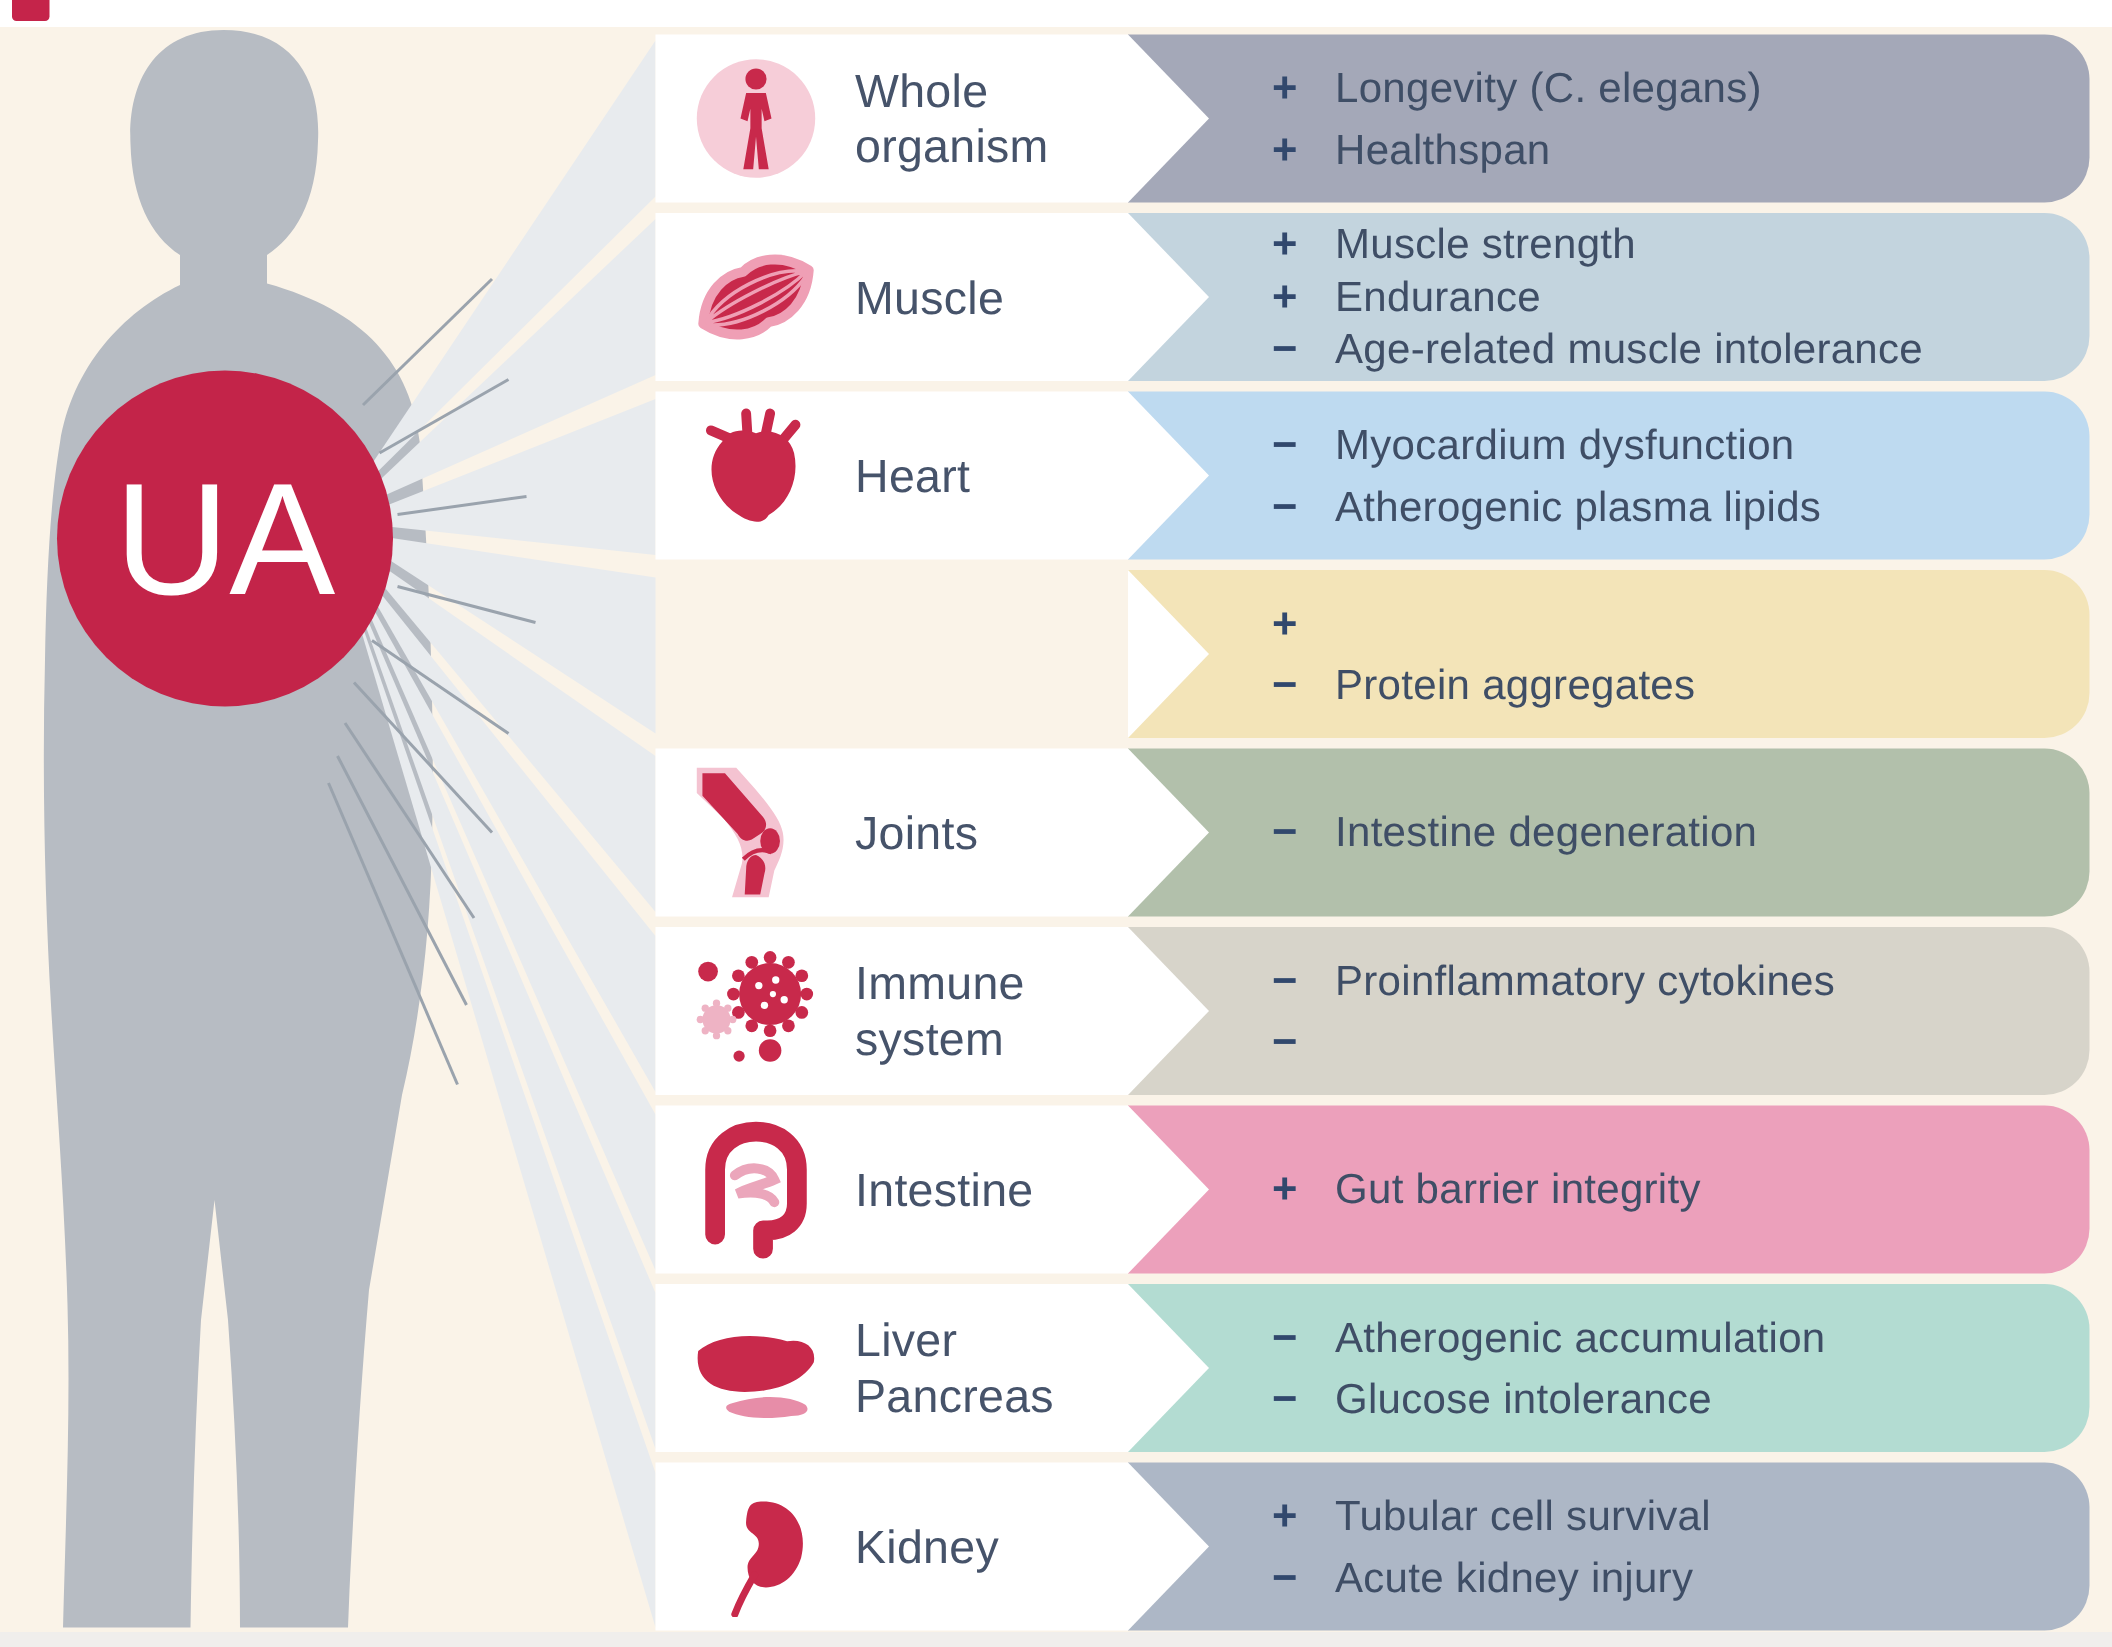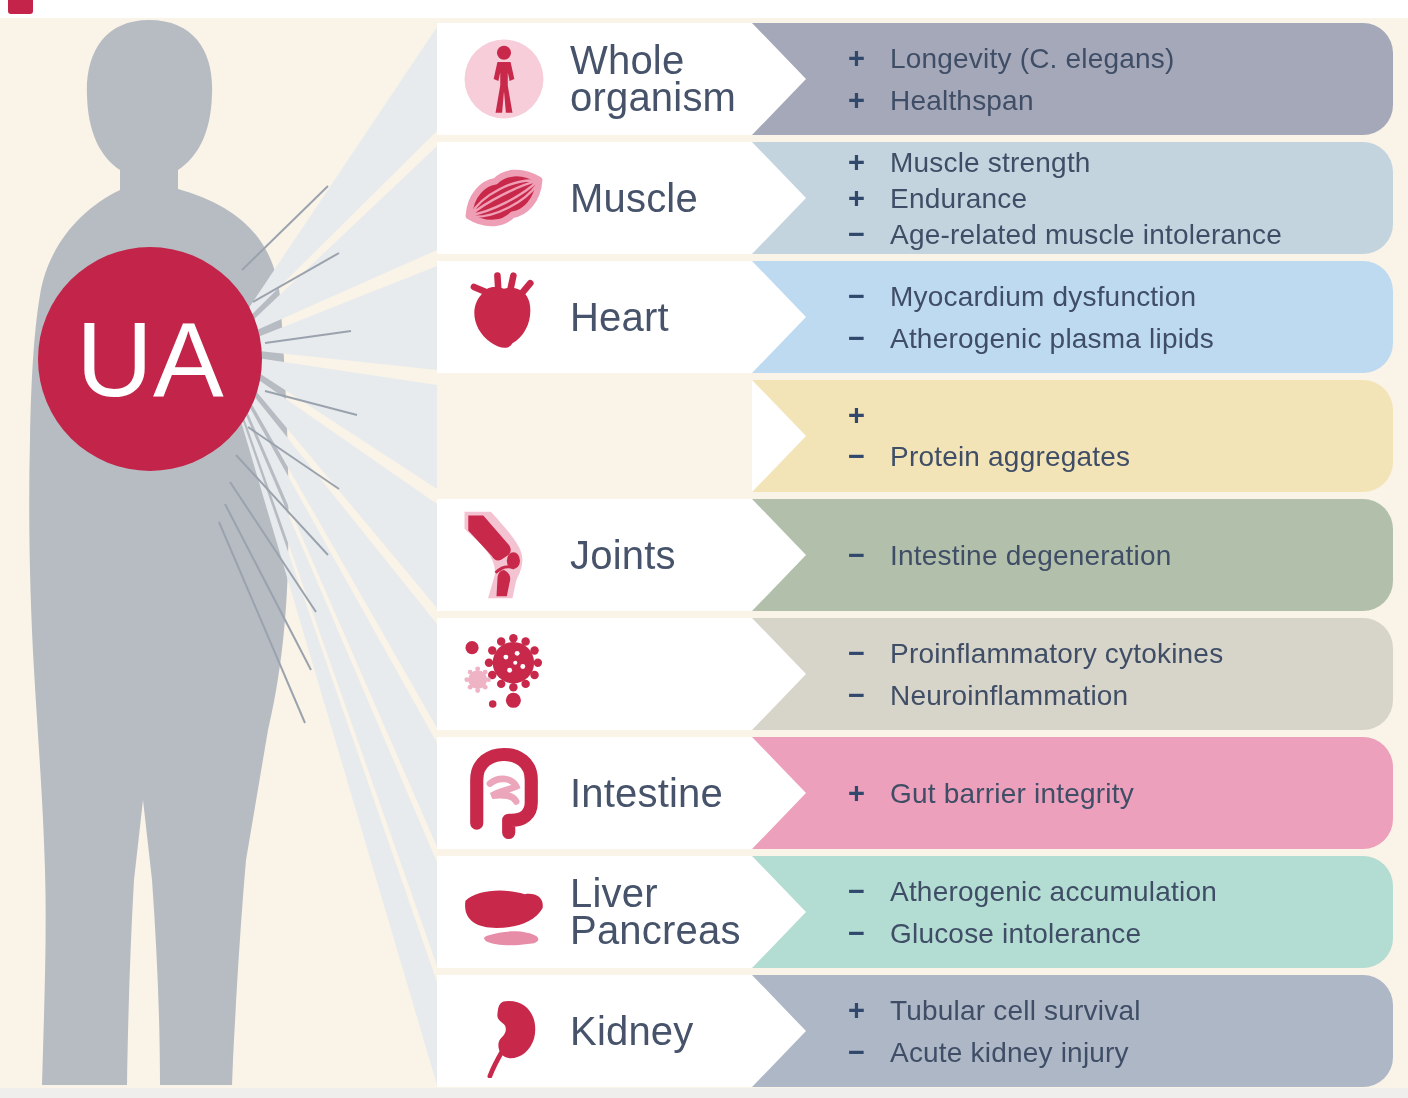--- a/index.html
+++ b/index.html
@@ -15,21 +15,21 @@
 
   #rows{position:absolute;left:437px;top:23px;width:956px}
   .row{position:relative;height:112px;margin-bottom:7px}
   .label-box{
     position:absolute;left:0;top:0;width:315px;height:100%;
     background:#ffffff;display:flex;align-items:center;z-index:1;
   }
   .icon-wrap{width:133px;flex:0 0 133px;display:flex;justify-content:center;align-items:center}
   .icon{width:94px;height:94px}
   .organ-label{
-    font-size:40px;line-height:37px;color:#46536a;white-space:pre-line;letter-spacing:.2px;
+    font-size:31px;line-height:37px;color:#46536a;white-space:pre-line;letter-spacing:.2px;
   }
   .banner{
     position:absolute;left:315px;right:0;top:0;bottom:0;
     border-radius:0 30px 30px 0;
   }
   .notch{
     position:absolute;left:315px;top:0;width:54px;height:100%;
     background:#ffffff;z-index:2;
     clip-path:polygon(0 0,100% 50%,0 100%);
   }
@@ -293,31 +293,32 @@
 
   <div class="row">
     <div class="banner" style="background: rgb(215, 212, 202);">
       <ul class="effects">
           <li>
             <span class="sign">−</span>
             <span class="etext">Proinflammatory cytokines</span>
           </li>
           <li>
             <span class="sign">−</span>
-            <span class="etext">Neuroinflammation</span>
           </li>
         </ul>
     </div>
     <div class="notch"></div>
     <div class="label-box">
       <span class="icon-wrap">
         <svg class="icon">
             <use href="#sym-immune-system"></use>
           </svg>
       </span>
+      <span class="organ-label">Immune
+system</span>
     </div>
   </div>
 
   <div class="row">
     <div class="banner" style="background: rgb(236, 160, 187);">
       <ul class="effects">
           <li>
             <span class="sign">+</span>
             <span class="etext">Gut barrier integrity</span>
           </li>

